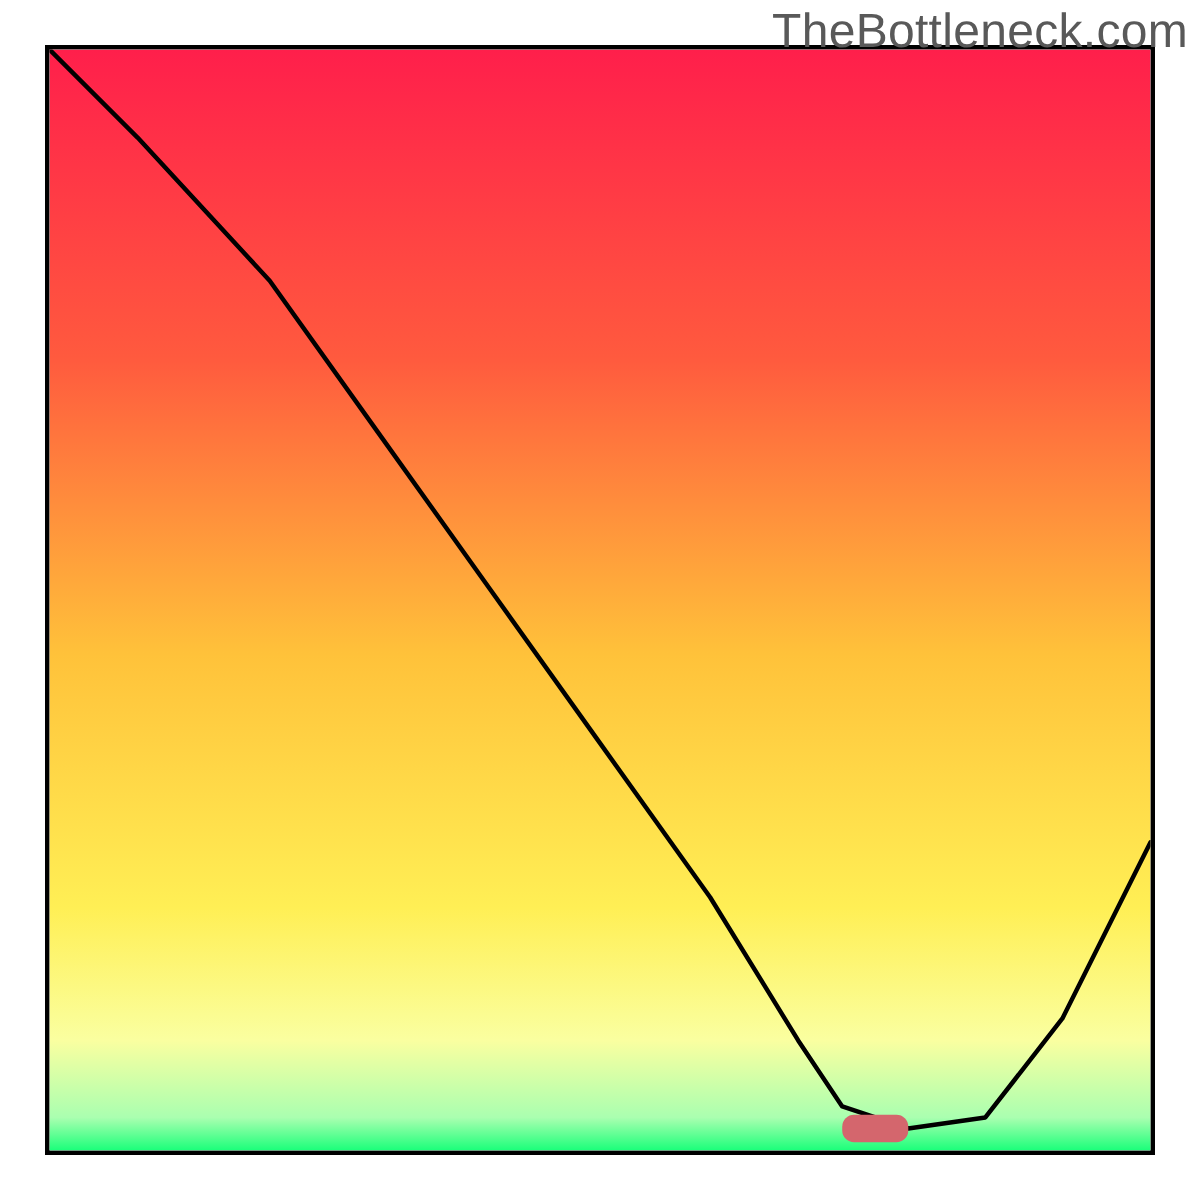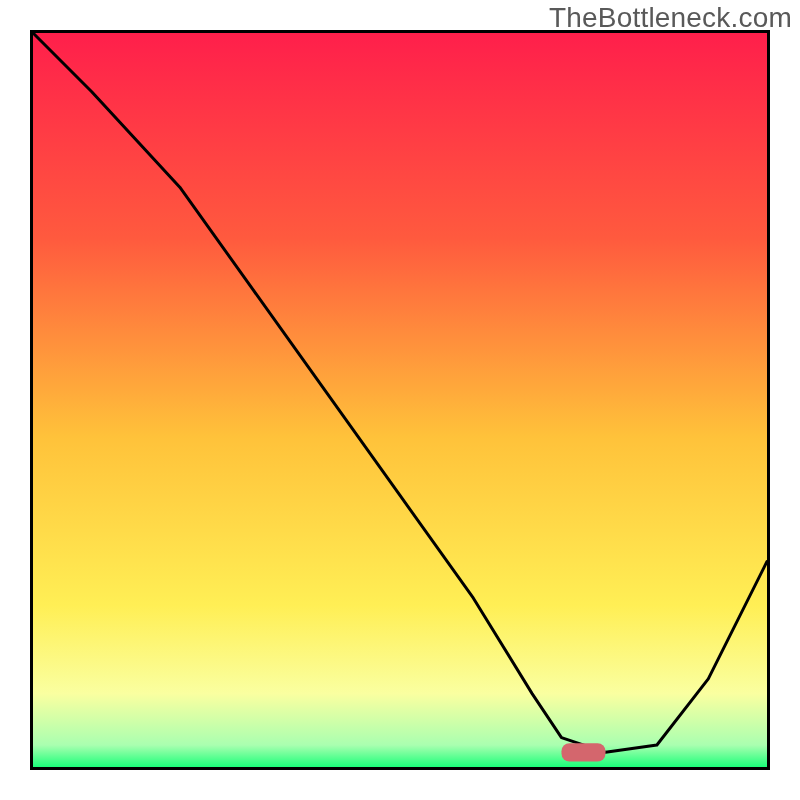--- a/index.html
+++ b/index.html
@@ -14,21 +14,21 @@
   .chart-wrap {
     position: relative;
     width: 800px;
     height: 800px;
   }
   .watermark {
     position: absolute;
     top: 2px;
     right: 8px;
     color: #595959;
-    font-size: 28px;
+    font-size: 32px;
     font-weight: 500;
     letter-spacing: 0.2px;
     z-index: 10;
   }
   .plot-area {
     position: absolute;
     left: 30px;
     top: 30px;
     width: 740px;
     height: 740px;

